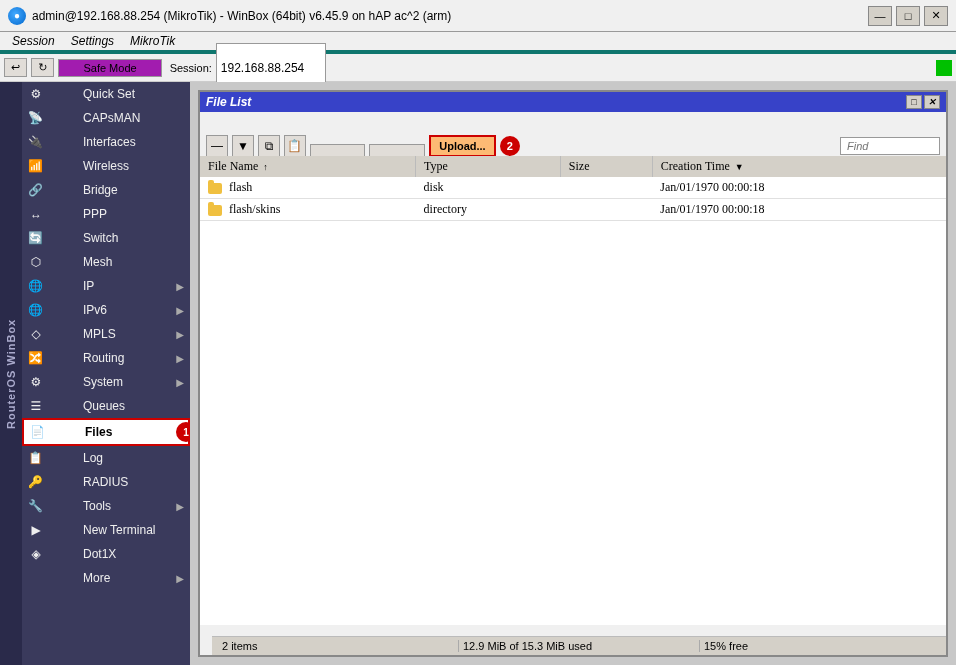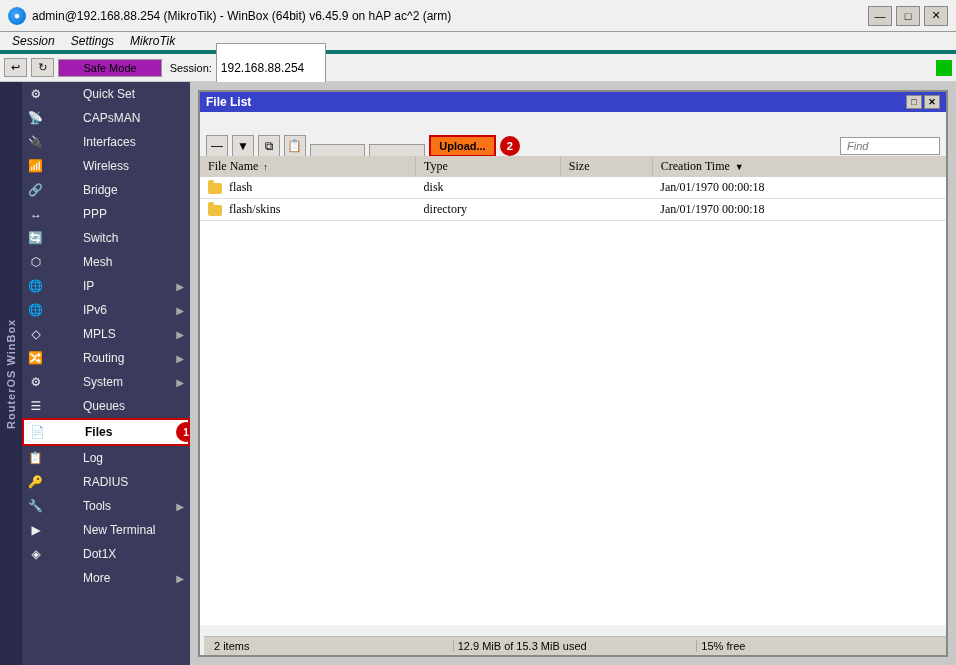--- a/index.html
+++ b/index.html
@@ -207,20 +207,21 @@
     }
     .file-list-titlebar {
       background: #3742c8;
       color: white;
       display: flex;
       align-items: center;
       justify-content: space-between;
       padding: 3px 6px;
       font-size: 12px;
       font-weight: bold;
+      font-style: italic;
     }
     .file-list-controls {
       display: flex;
       gap: 2px;
     }
     .fl-btn {
       width: 16px;
       height: 14px;
       background: #d4d0c8;
       border: 1px solid #888;
@@ -255,21 +256,21 @@
     .fl-action-btn {
       background: #e1ddd8;
       border: 1px solid #999;
       padding: 2px 8px;
       cursor: pointer;
       font-size: 11px;
       height: 32px;
       margin-top: 28px;
     }
     .fl-upload-btn {
-      background: #f97316;
+      background: #fdba74;
       border: 2px solid #cc0000;
       padding: 2px 8px;
       cursor: pointer;
       font-size: 11px;
       height: 22px;
       font-weight: bold;
     }
     .fl-find-input {
       margin-left: auto;
       border: 1px solid #999;
@@ -342,21 +343,21 @@
 
     
     .fl-status {
       background: #d4d0c8;
       border-top: 1px solid #bbb;
       display: flex;
       padding: 3px 6px;
       font-size: 11px;
       position: absolute;
       bottom: 0;
-      left: 4px;
+      left: 12px;
       right: 0;
     }
     .fl-status-item {
       flex: 1;
       padding: 0 4px;
       border-right: 1px solid #aaa;
     }
     .fl-status-item:last-child { border-right: none; }
 
     .fl-content {

